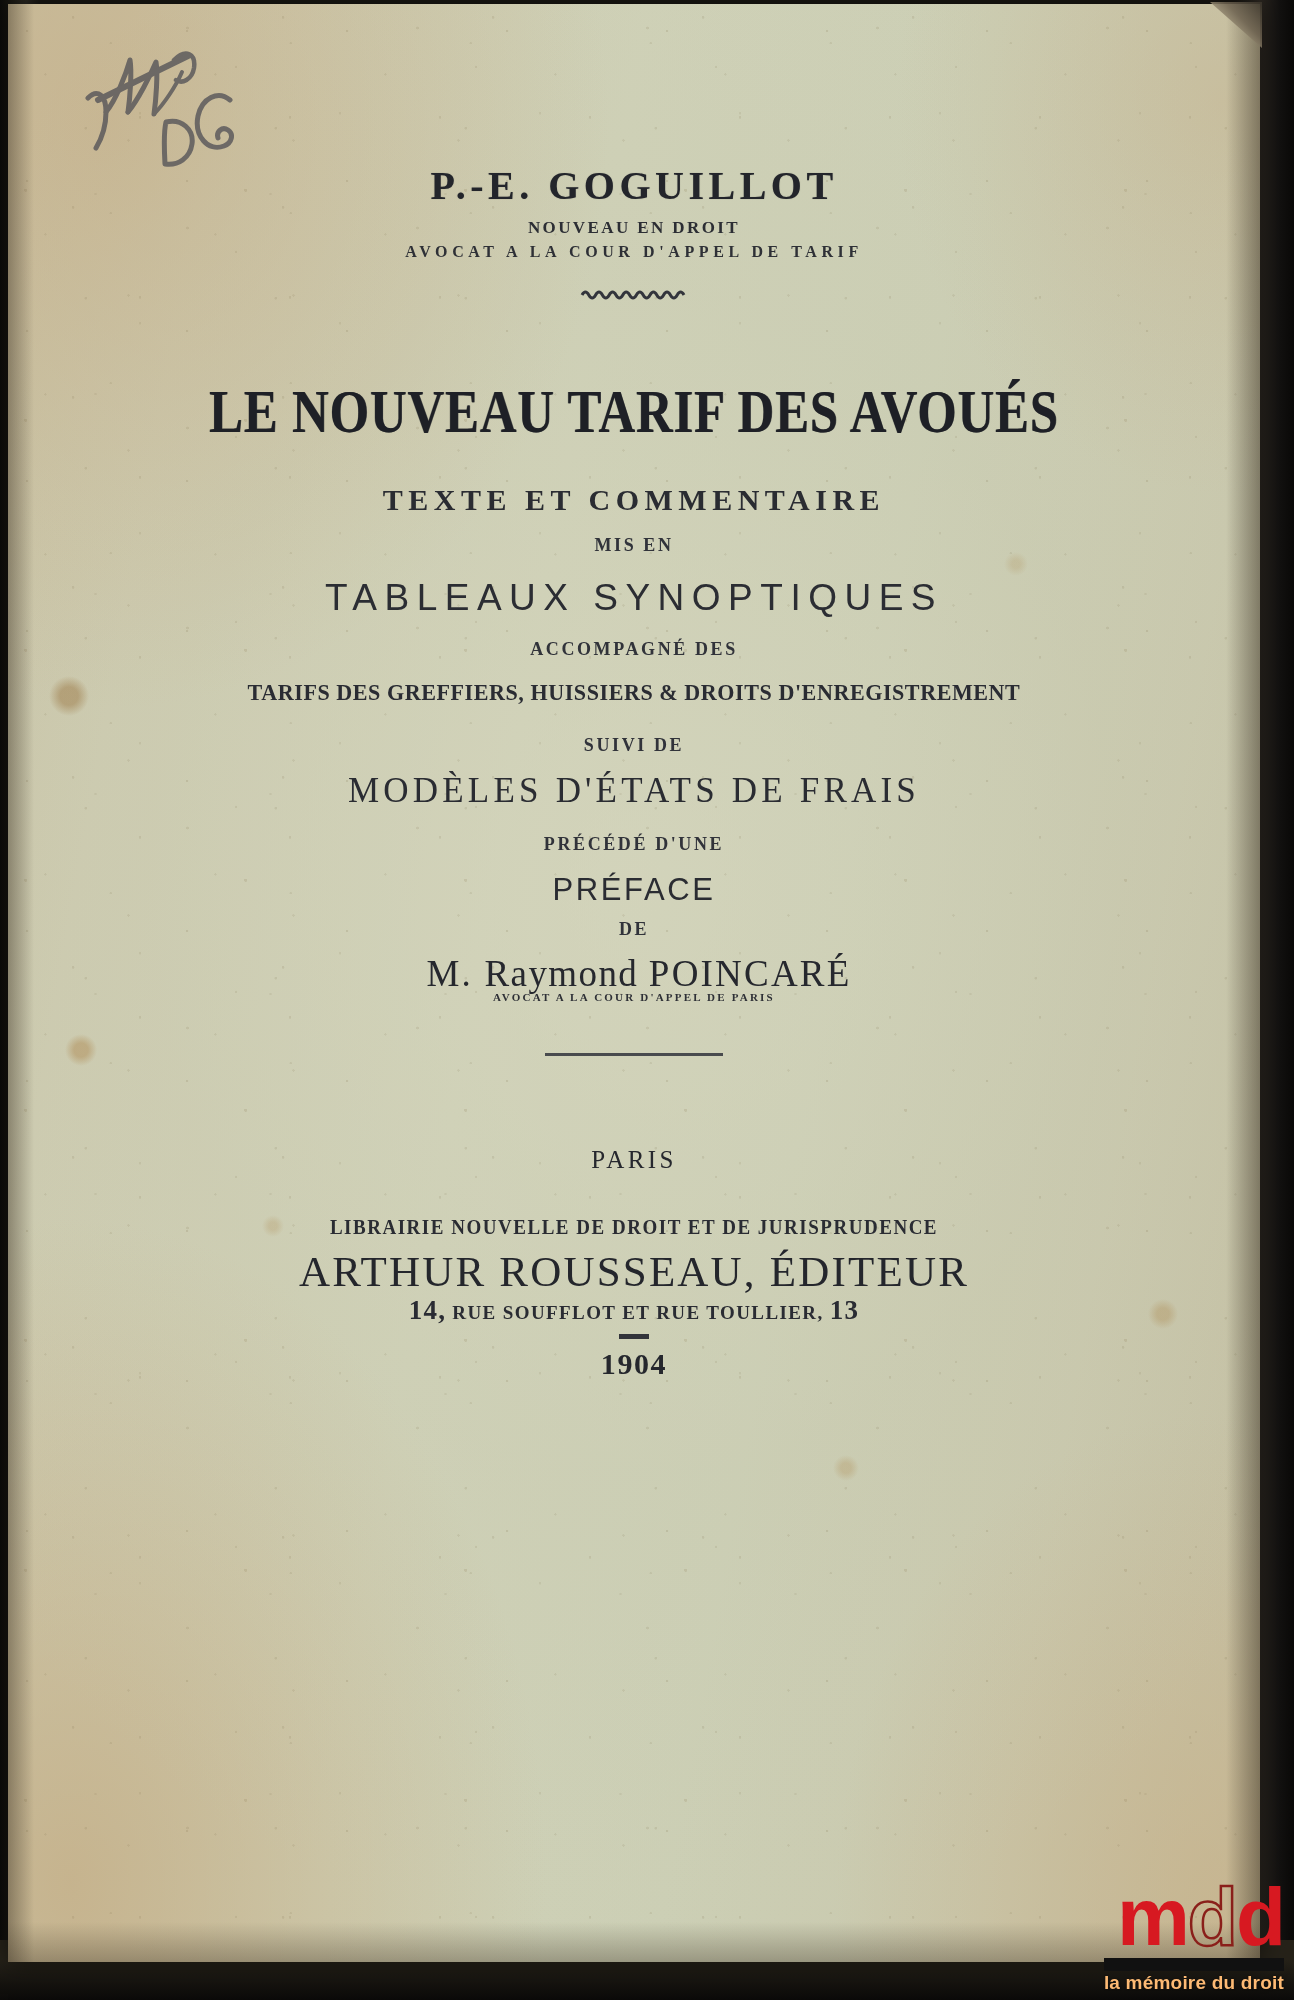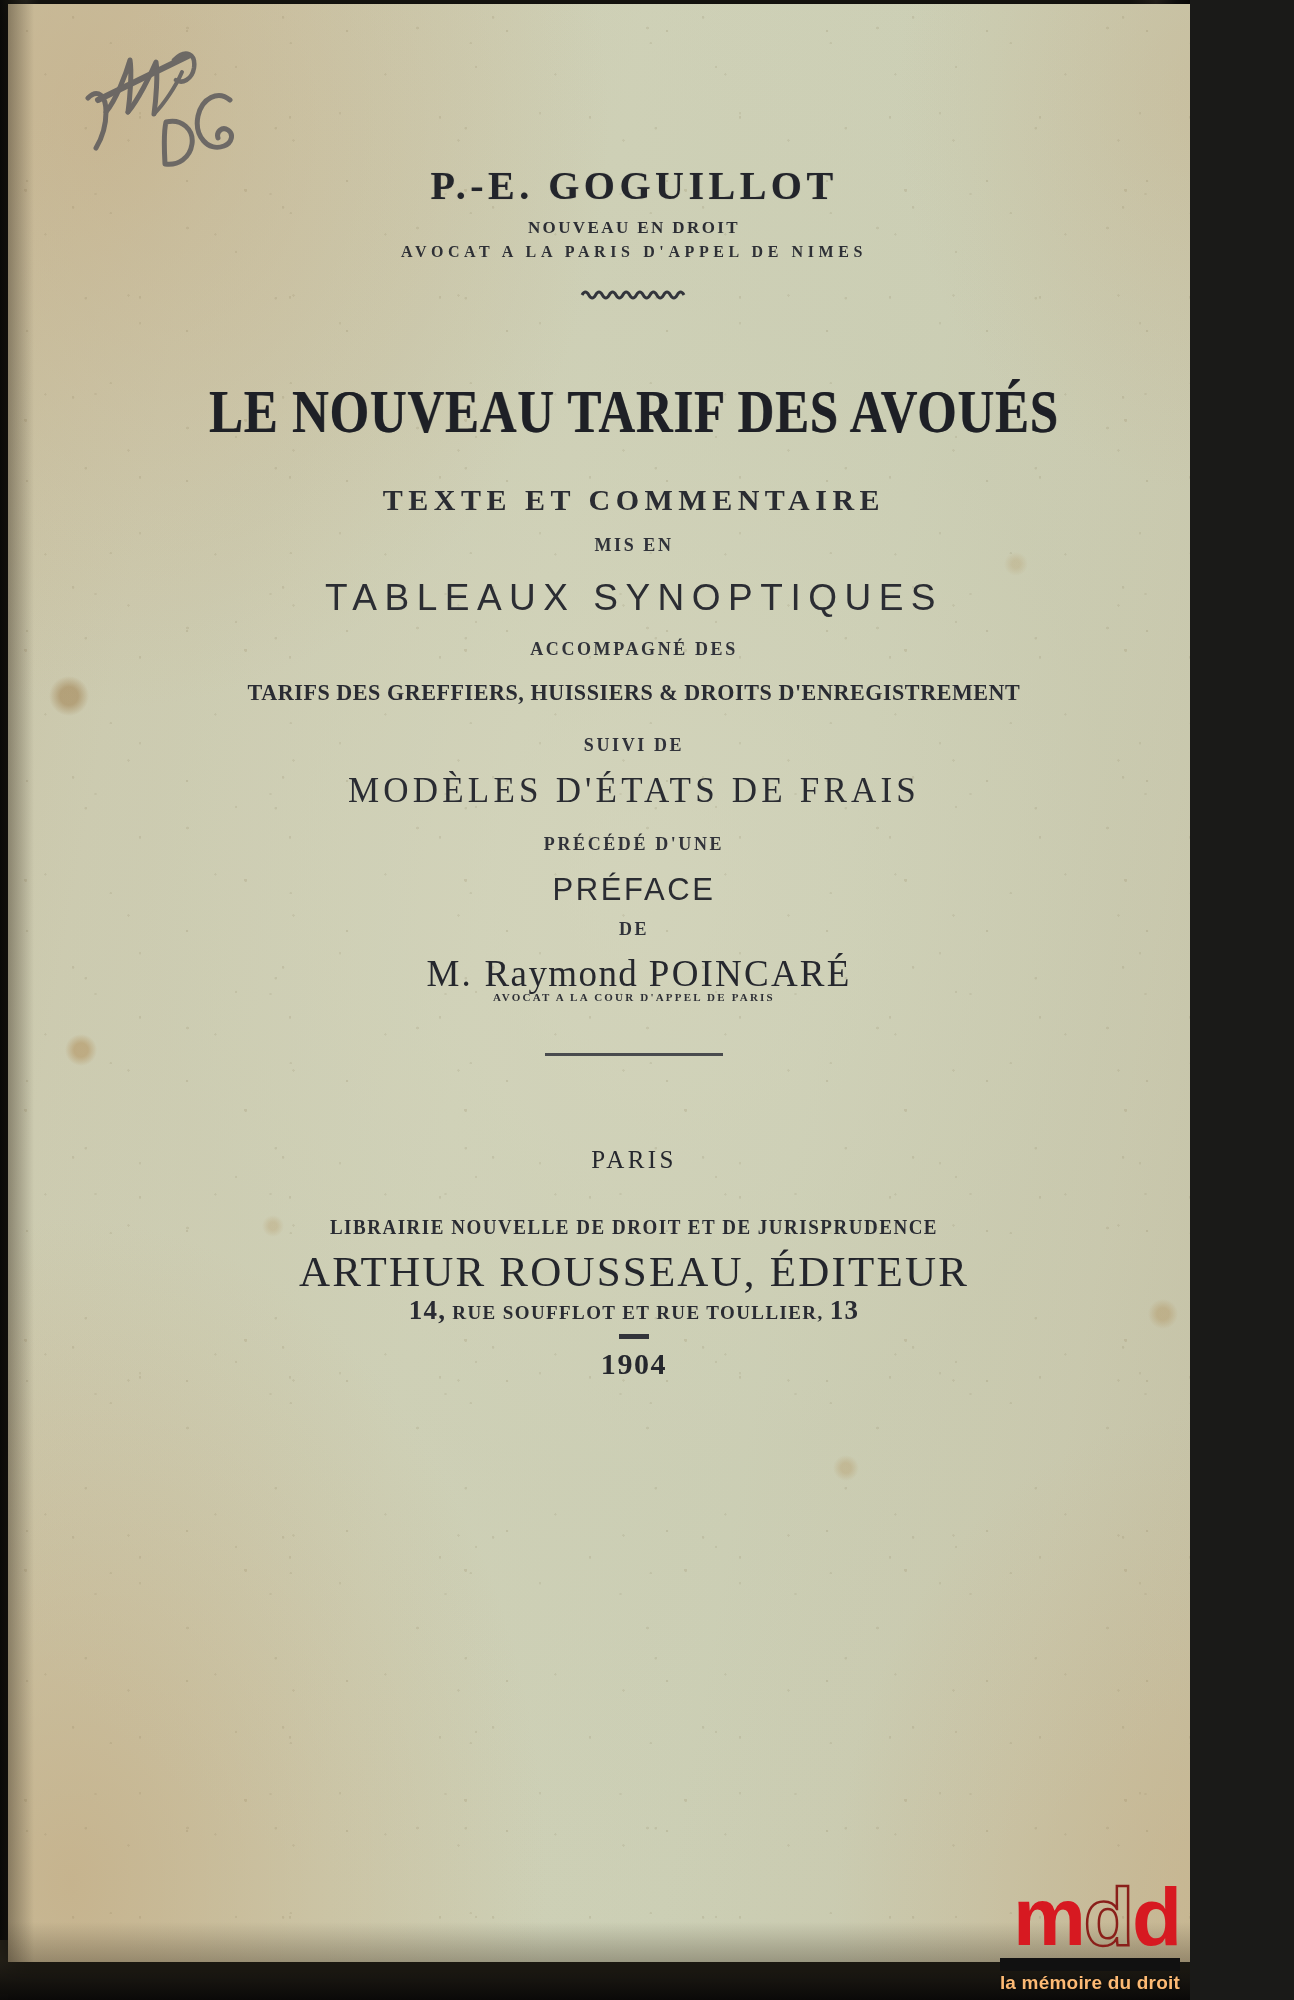--- a/index.html
+++ b/index.html
@@ -6,21 +6,21 @@
     margin: 0;
     padding: 0;
     background: #1a1a18;
   }
   body {
     font-family: "Liberation Serif", serif;
   }
 
   #page {
     position: relative;
-    width: 1190px;
+    width: 1294px;
     height: 2000px;
     overflow: hidden;
     background: #2a2722;
   }
 
   
   .scan-backdrop {
     position: absolute;
     inset: 0;
     background:
@@ -357,21 +357,21 @@
         <path d="M28 74 L118 30" stroke-width="6"></path>
         <path d="M95 138 C94 120, 94 104, 96 96 C112 92, 124 104, 122 118 C120 132, 108 140, 95 138 Z" stroke-width="5"></path>
         <path d="M160 74 C148 64, 132 72, 128 90 C124 110, 138 126, 154 120 C162 117, 164 108, 158 104 C152 100, 146 106, 148 112" stroke-width="5"></path>
       </g>
     </svg>
 
     <div class="text-column">
 
       <div class="line author" style="top:158px">P.-E. GOGUILLOT</div>
       <div class="line author-sub1" style="top:214px">NOUVEAU EN DROIT</div>
-      <div class="line author-sub2" style="top:239px">AVOCAT A LA PARIS D'APPEL DE NIMES</div>
+      <div class="line author-sub2" style="top:239px">AVOCAT A LA COUR D'APPEL DE TARIF</div>
 
       <svg class="wavy-rule" style="top:282px" width="108" height="14" viewBox="0 0 108 14">
         <path d="M2 9 q3.4 -6 6.8 0 q3.4 6 6.8 0 q3.4 -6 6.8 0 q3.4 6 6.8 0 q3.4 -6 6.8 0 q3.4 6 6.8 0 q3.4 -6 6.8 0 q3.4 6 6.8 0 q3.4 -6 6.8 0 q3.4 6 6.8 0 q3.4 -6 6.8 0 q3.4 6 6.8 0 q3.4 -6 6.8 0 q3.4 6 6.8 0 q3.4 -6 6.8 0" fill="none" stroke="#33353c" stroke-width="3"></path>
       </svg>
 
       <div class="line main-title" style="top:372px">LE NOUVEAU TARIF DES AVOUÉS</div>
 
       <div class="line sub-texte" style="top:479px">TEXTE ET COMMENTAIRE</div>
       <div class="line tiny-caps" style="top:531px">MIS EN</div>
 

